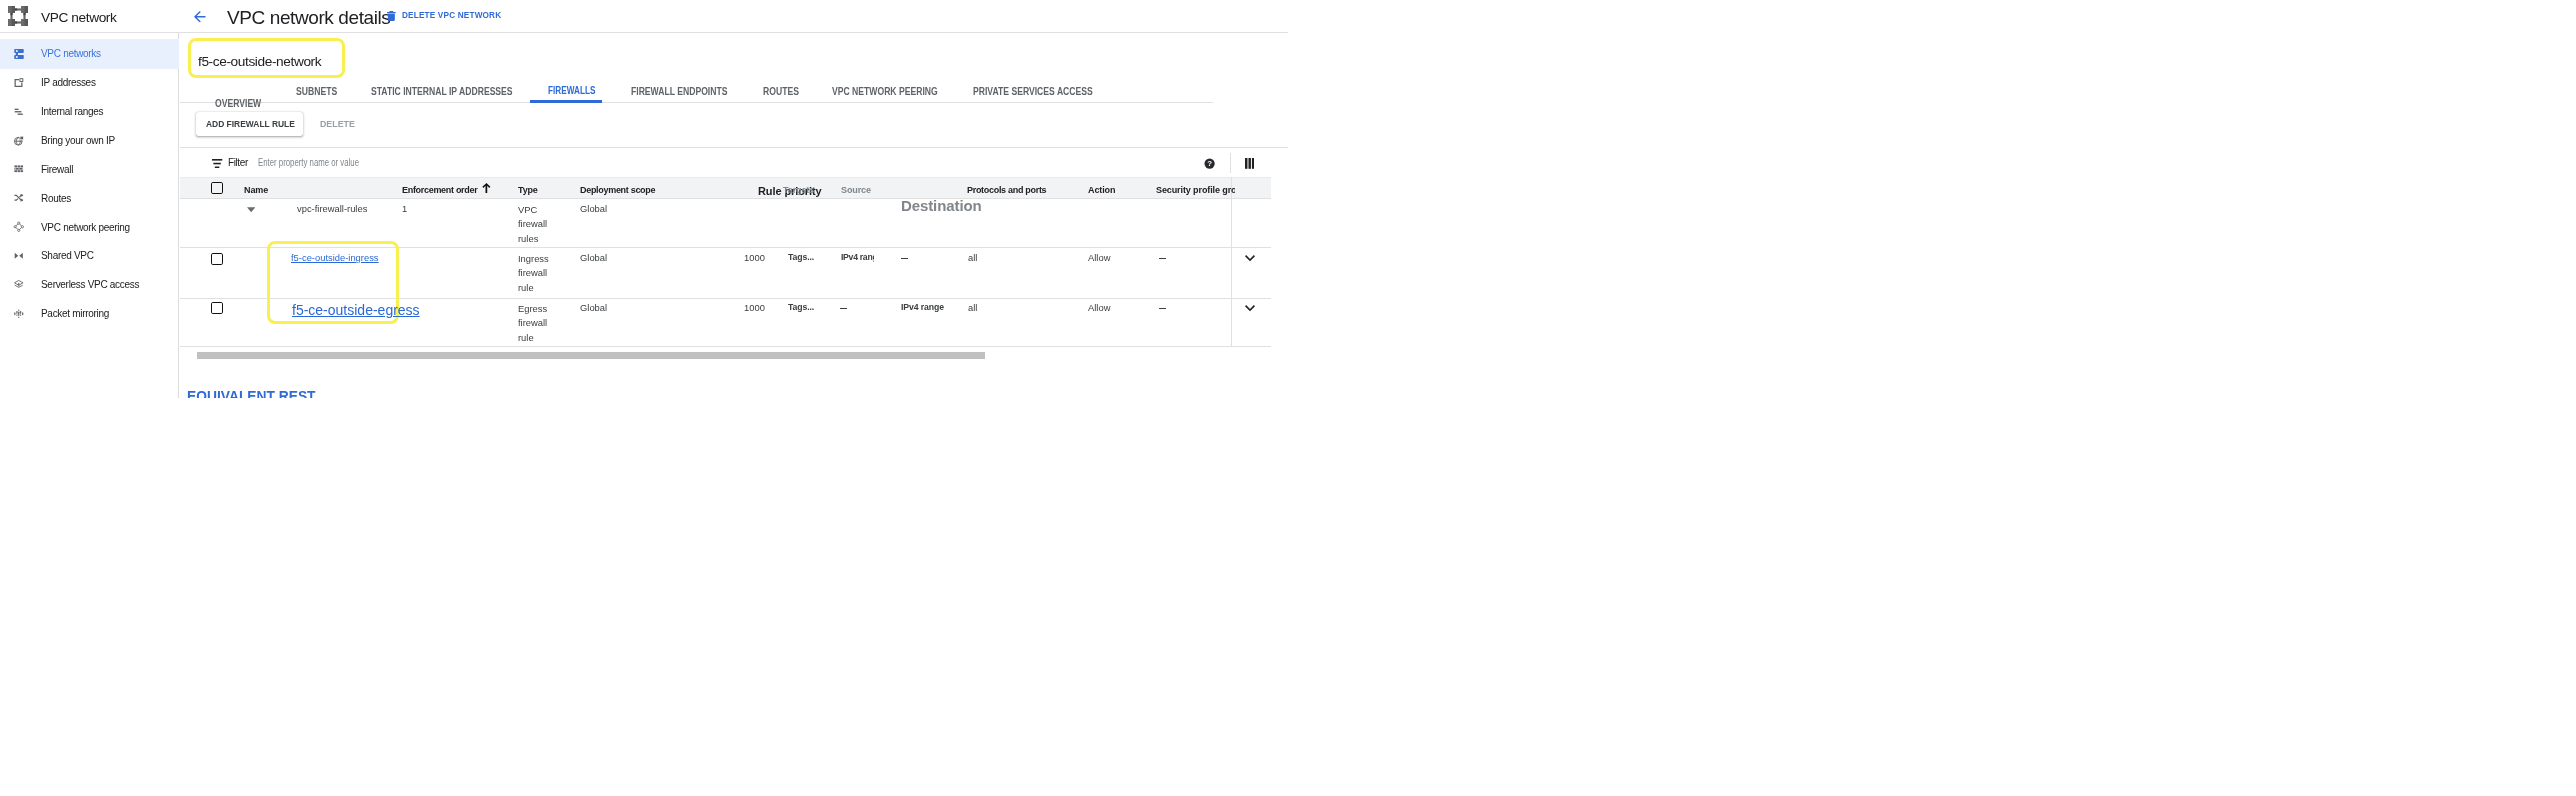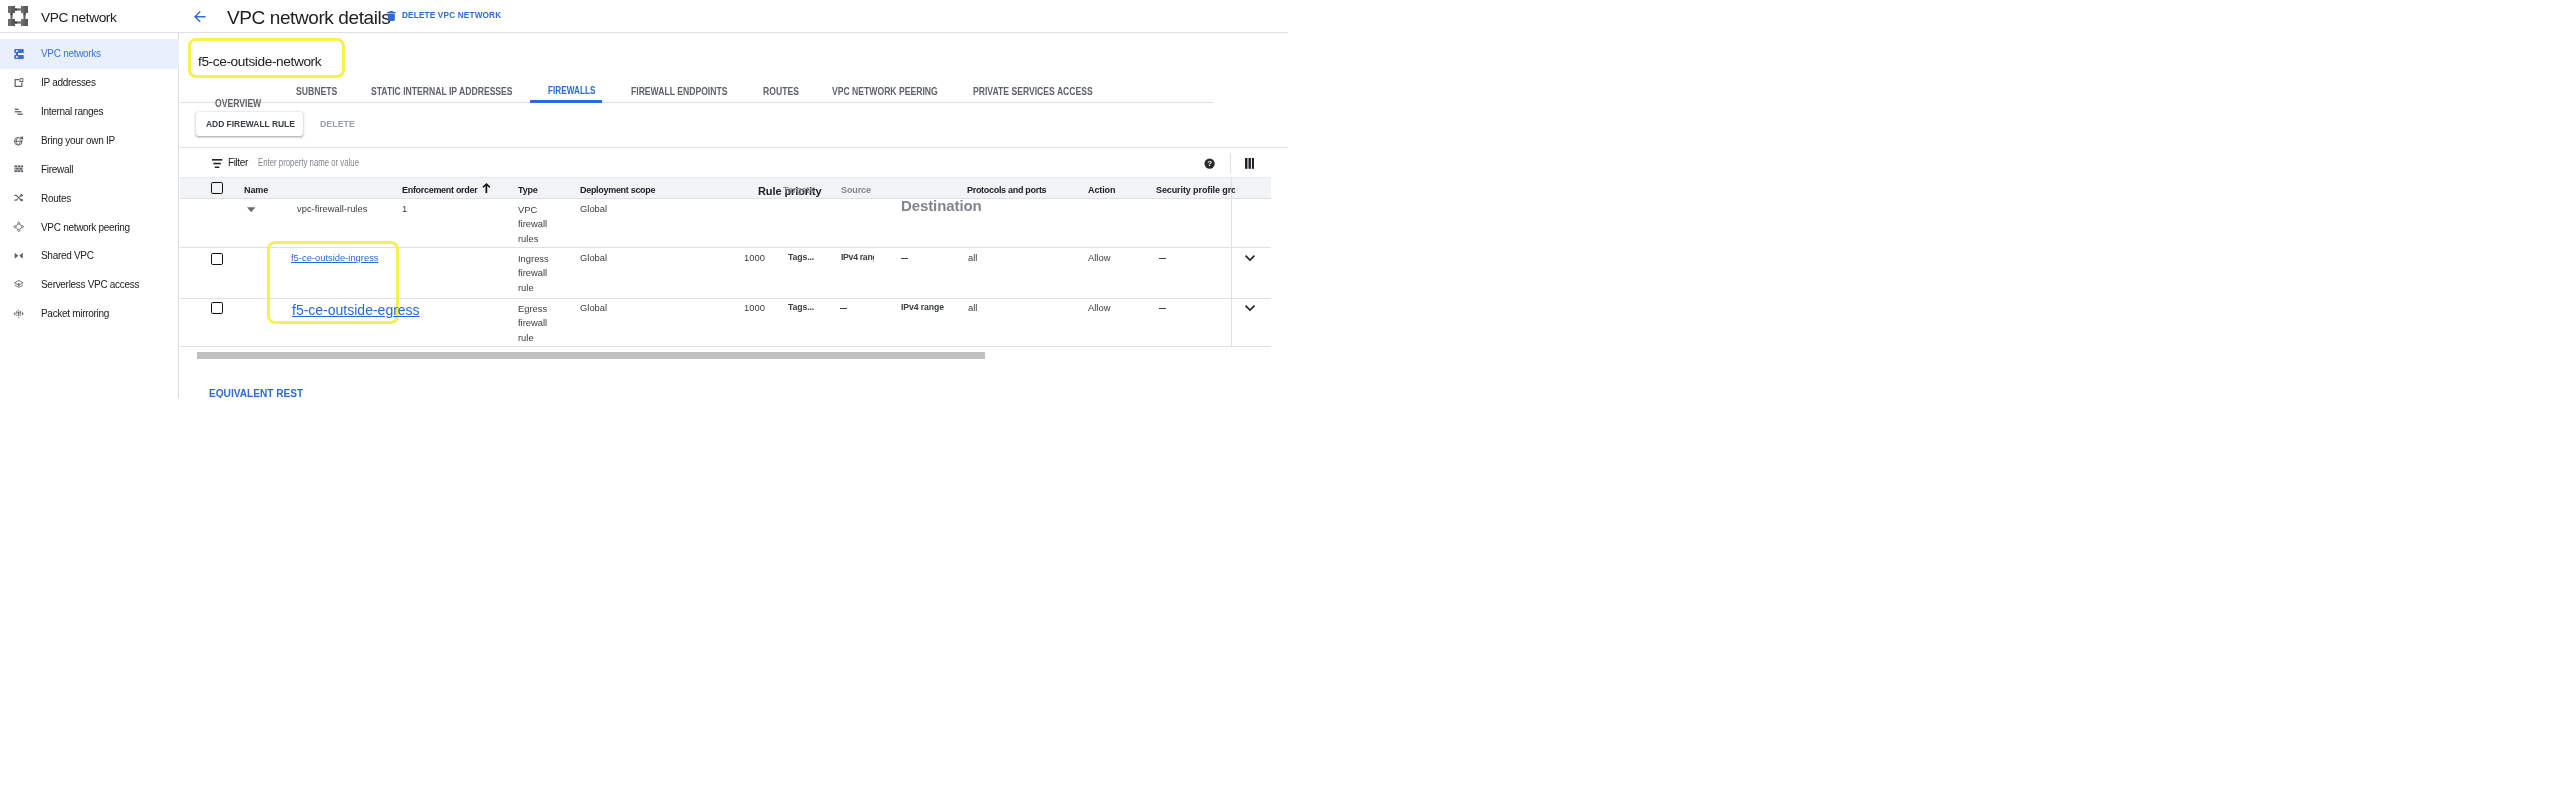--- a/index.html
+++ b/index.html
@@ -243,16 +243,16 @@
   <div class="abs" style="left:840px;top:308px;width:6.9px;height:0.9px;background:#3c4043;"></div>
   <div class="t" style="left:901px;top:302px;font-size:8.7px;font-weight:700;color:#3c4043;letter-spacing:-0.1px;">IPv4 range</div>
   <div class="t" style="left:968px;top:302px;font-size:9.4px;color:#3c4043;">all</div>
   <div class="t" style="left:1088px;top:302px;font-size:9.4px;color:#3c4043;">Allow</div>
   <div class="abs" style="left:1159px;top:308px;width:6.9px;height:0.9px;background:#3c4043;"></div>
   <svg class="abs" style="left:1245px;top:305px;" width="10" height="6.5" viewBox="0 0 14 9">
       <path d="M1.6 0L7 5.4 12.4 0 14 1.6 7 8.6 0 1.6z" fill="#202124"></path>
     </svg>
 
   <div class="abs" style="left:197px;top:352px;width:788px;height:6.5px;background:#c0c0c0;"></div>
-  <div class="t" style="left:209px;top:387px;font-size:11px;font-weight:700;color:#2f6ad7;"><span class="capsword" style="transform:scaleX(0.92);">EQUIVALENT REST</span></div>
+  <div class="t" style="left:187px;top:387px;font-size:15px;font-weight:700;color:#2f6ad7;"><span class="capsword" style="transform:scaleX(0.92);">EQUIVALENT REST</span></div>
 
 </div>
 
 
 </body></html>

